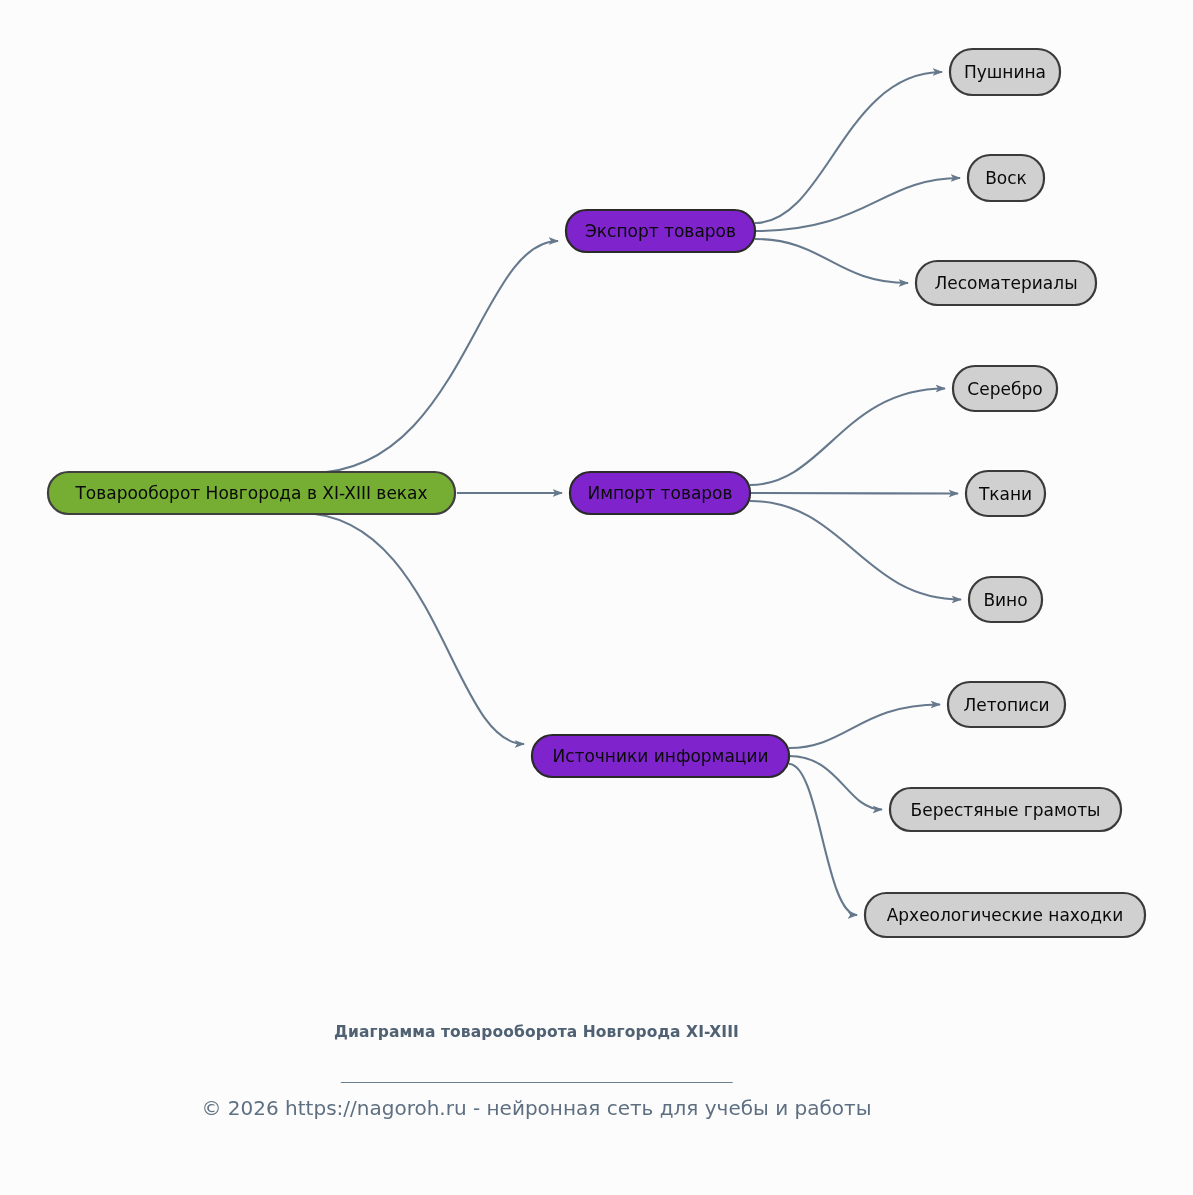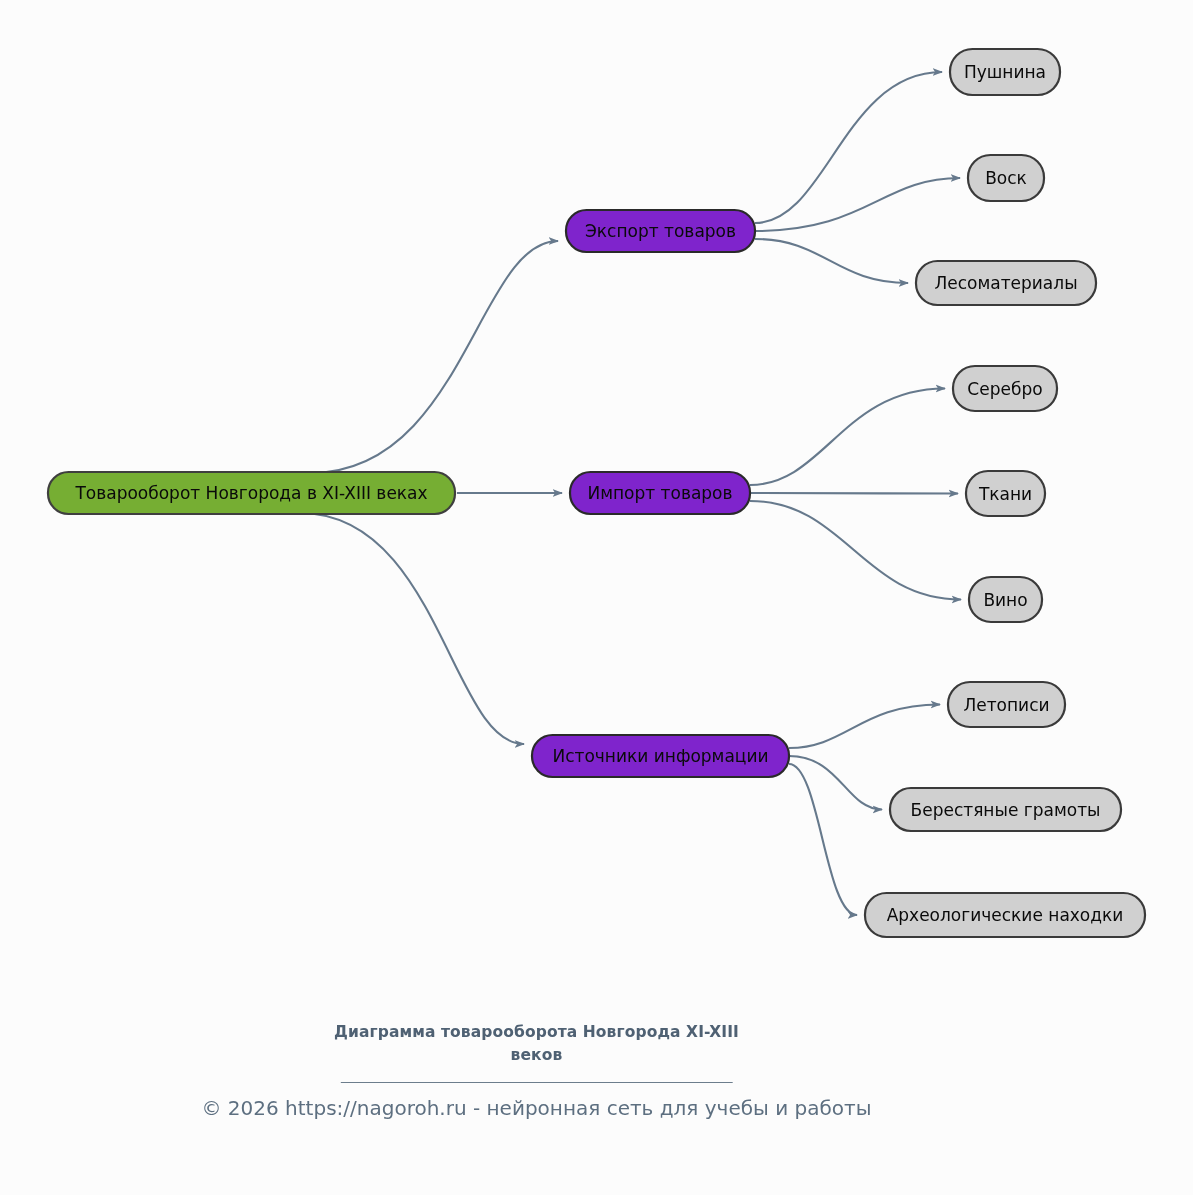--- a/index.html
+++ b/index.html
@@ -159,16 +159,15 @@
       </g>
       <g>
         <rect x="865" y="893" width="280" height="44" rx="21.463414634146343" ry="21.463414634146343" class="node-rect-leaf" fill="#d0d0d0"></rect>
         <text x="1005" y="916" class="node-label node-label-leaf">Археологические находки</text>
       </g>
     </g>
 </svg>
 
 <div class="footer footer-title">
   <span>Диаграмма товарооборота Новгорода XI-XIII</span>
-  <span class="line2">веков</span>
 </div>
 <div class="footer footer-rule">______________________________________________</div>
 <div class="footer footer-credit">© 2026 https://nagoroh.ru - нейронная сеть для учебы и работы</div>
 
 </body></html>

